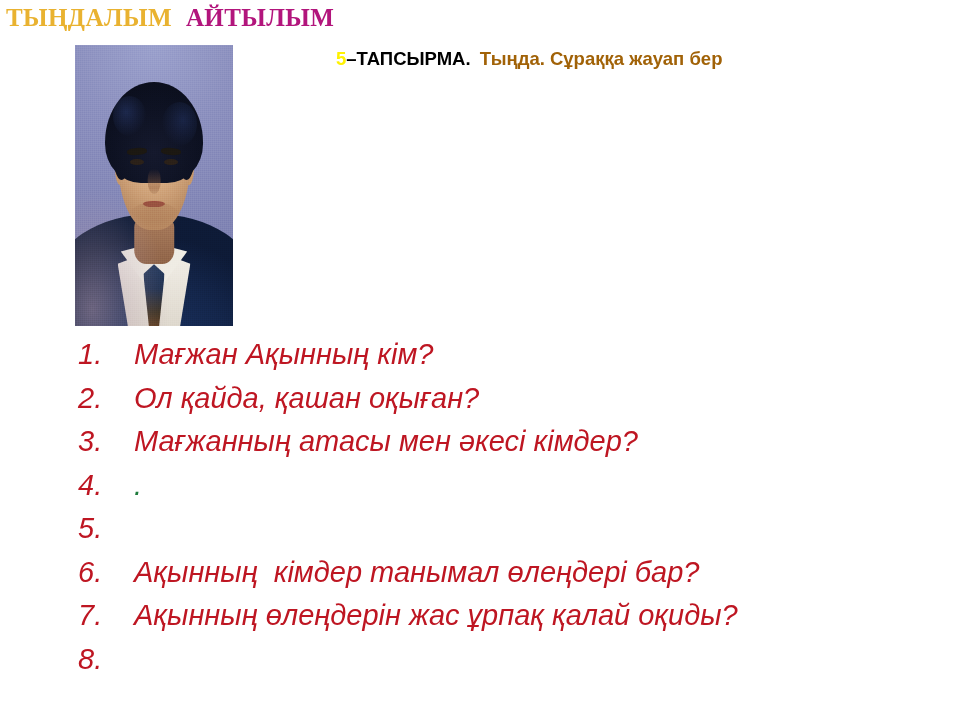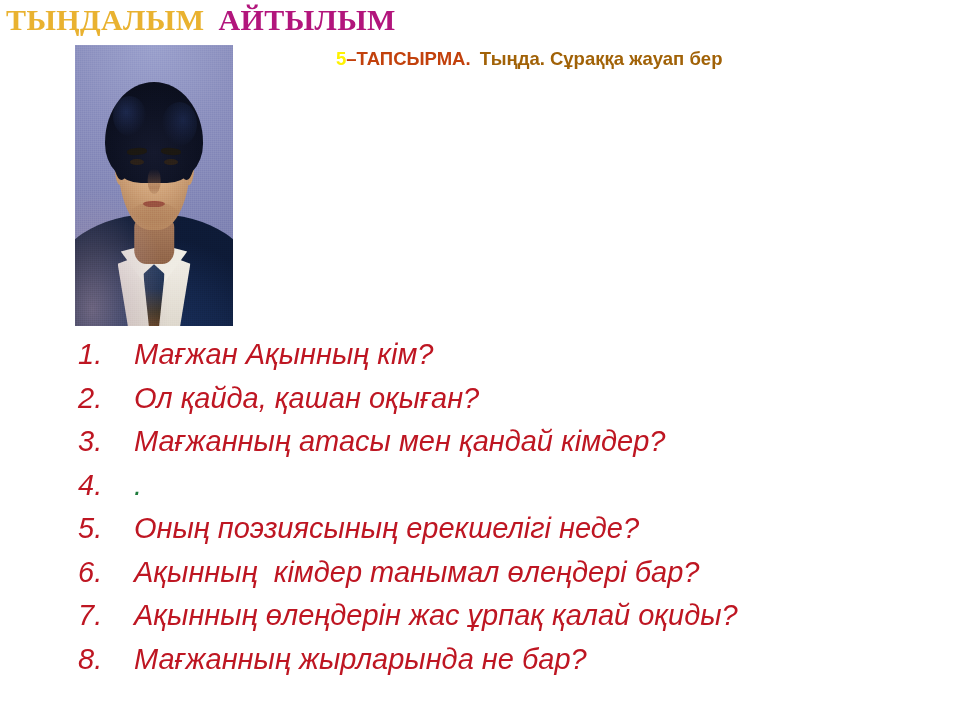--- a/index.html
+++ b/index.html
@@ -16,21 +16,21 @@
   }
 
   
   #slide-header {
     position: absolute;
     left: 6px;
     top: 5px;
     white-space: nowrap;
     font-family: "Liberation Serif", serif;
     font-weight: bold;
-    font-size: 30px;
+    font-size: 25px;
     letter-spacing: 0.4px;
     line-height: 1;
   }
   #slide-header .word-listening {
     color: #E9B230;
   }
   #slide-header .word-speaking {
     color: #B2157C;
     margin-left: 14px;
   }
@@ -43,21 +43,21 @@
     white-space: nowrap;
     font-family: "Liberation Sans", sans-serif;
     font-weight: bold;
     font-size: 18.5px;
     line-height: 1;
   }
   #task-line .task-number {
     color: #FFF200;
   }
   #task-line .task-word {
-    color: #c2410c;
+    color: #000000;
   }
   #task-line .task-instruction {
     color: #a16207;
     margin-left: 9px;
   }
 
   
   #portrait-frame {
     position: absolute;
     left: 75px;
@@ -367,40 +367,38 @@
     <span class="q-text">Мағжан Ақынның кім?</span>
     <span class="q-suffix-green"></span>
   </div>
   <div class="q-row">
     <span class="q-num">2.</span>
     <span class="q-text">Ол қайда, қашан оқыған?</span>
     <span class="q-suffix-green"></span>
   </div>
   <div class="q-row">
     <span class="q-num">3.</span>
-    <span class="q-text">Мағжанның атасы мен қандай кімдер?</span>
+    <span class="q-text">Мағжанның атасы мен әкесі кімдер?</span>
     <span class="q-suffix-green"></span>
   </div>
   <div class="q-row">
     <span class="q-num">4.</span>
     <span class="q-suffix-green">.</span>
   </div>
   <div class="q-row">
     <span class="q-num">5.</span>
-    <span class="q-text">Оның поэзиясының ерекшелігі неде?</span>
     <span class="q-suffix-green"></span>
   </div>
   <div class="q-row">
     <span class="q-num">6.</span>
     <span class="q-text">Ақынның  кімдер танымал өлеңдері бар?</span>
     <span class="q-suffix-green"></span>
   </div>
   <div class="q-row">
     <span class="q-num">7.</span>
     <span class="q-text">Ақынның өлеңдерін жас ұрпақ қалай оқиды?</span>
     <span class="q-suffix-green"></span>
   </div>
   <div class="q-row">
     <span class="q-num">8.</span>
-    <span class="q-text">Мағжанның жырларында не бар?</span>
     <span class="q-suffix-green"></span>
   </div>
 </div>
 
 </body></html>

